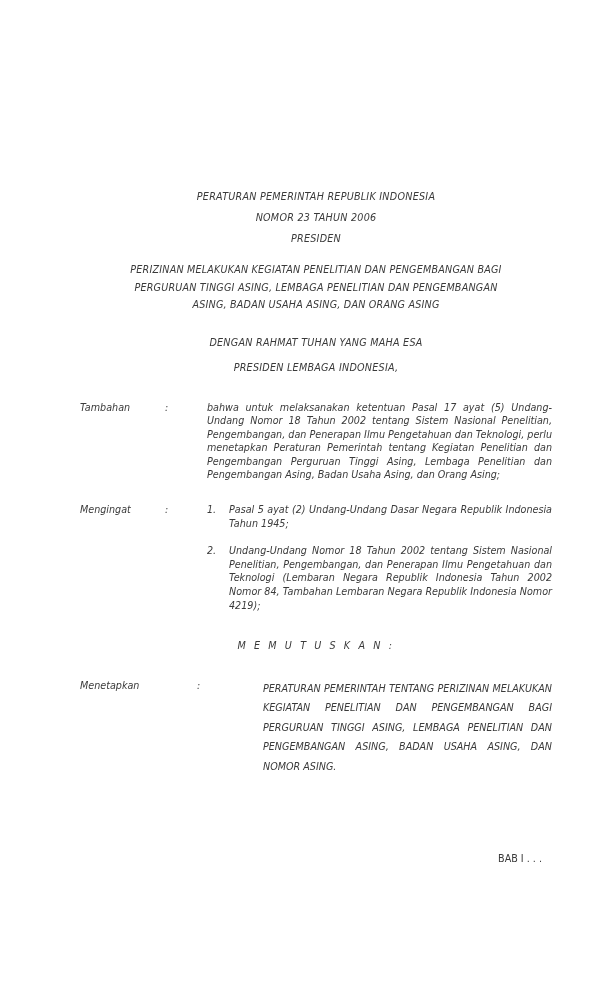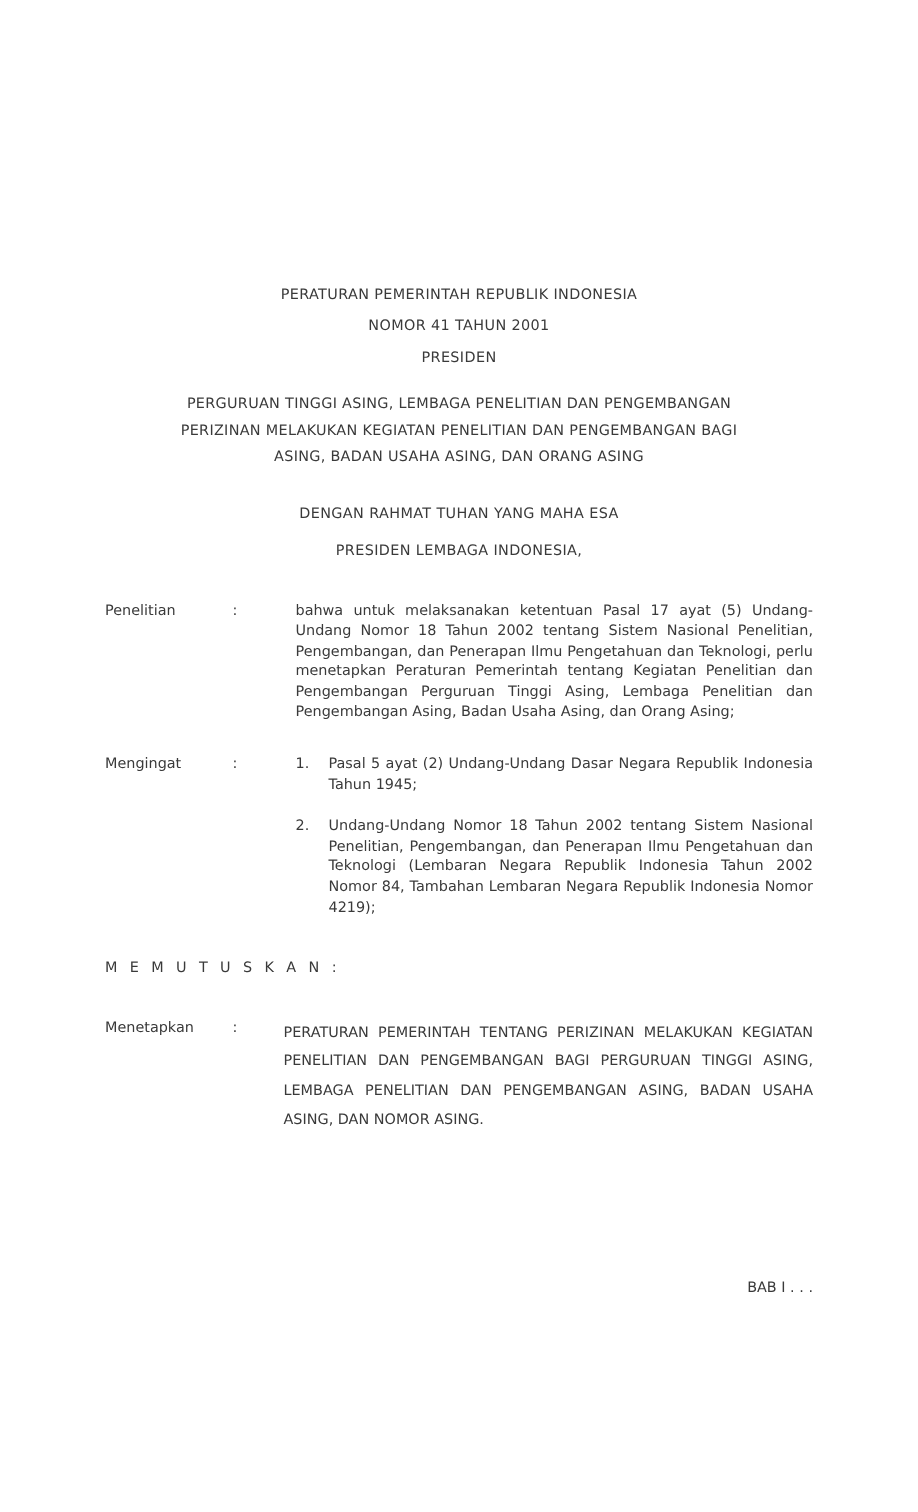--- a/index.html
+++ b/index.html
@@ -15,23 +15,24 @@
   .page {
     position: relative;
     width: 612px;
     height: 1008px;
     background: #ffffff;
     overflow: hidden;
     box-sizing: border-box;
   }
   .content {
     position: absolute;
-    left: 70px;
+    left: 80px;
     top: 186px;
     width: 472px;
+    font-style: italic;
   }
 
   
   .title-block {
     text-align: center;
   }
   .title-line {
     font-size: 9.6px;
     line-height: 21px;
     letter-spacing: 0.25px;
@@ -105,29 +106,31 @@
     margin-bottom: 0;
   }
   .ol-marker {
     position: absolute;
     left: 0;
     top: 0;
   }
 
   
   .memutuskan {
+    text-align: center;
     font-size: 9.6px;
     line-height: 13.6px;
     letter-spacing: 2.6px;
     margin-top: 27px;
   }
 
   
   .clause.menetapkan {
     margin-top: 26px;
+    gap: 32px;
   }
   .clause.menetapkan .clause-colon {
     flex: 0 0 7px;
   }
   .clause.menetapkan .clause-body {
     line-height: 19.5px;
   }
 
   
   .footer-note {
@@ -141,37 +144,37 @@
 </style>
 </head>
 <body>
 
 <div class="page">
 
   <div class="content">
 
     <div class="title-block">
       <div class="title-line">PERATURAN PEMERINTAH REPUBLIK INDONESIA</div>
-      <div class="title-line">NOMOR 41 TAHUN 2001</div>
+      <div class="title-line">NOMOR 23 TAHUN 2006</div>
       <div class="title-line">PRESIDEN</div>
     </div>
 
     <div class="subject-block">
+      <div class="subject-line">PERIZINAN MELAKUKAN KEGIATAN PENELITIAN DAN PENGEMBANGAN BAGI</div>
       <div class="subject-line">PERGURUAN TINGGI ASING, LEMBAGA PENELITIAN DAN PENGEMBANGAN</div>
-      <div class="subject-line">PERIZINAN MELAKUKAN KEGIATAN PENELITIAN DAN PENGEMBANGAN BAGI</div>
       <div class="subject-line">ASING, BADAN USAHA ASING, DAN ORANG ASING</div>
     </div>
 
     <div class="rahmat-block">
       <div class="rahmat-line">DENGAN RAHMAT TUHAN YANG MAHA ESA</div>
       <div class="rahmat-line">PRESIDEN LEMBAGA INDONESIA,</div>
     </div>
 
     <div class="clause">
-      <div class="clause-label">Penelitian</div>
+      <div class="clause-label">Tambahan</div>
       <div class="clause-colon">:</div>
       <div class="clause-body">
         <p>bahwa untuk melaksanakan ketentuan Pasal 17 ayat (5) Undang-Undang Nomor 18 Tahun 2002 tentang Sistem Nasional Penelitian, Pengembangan, dan Penerapan Ilmu Pengetahuan dan Teknologi, perlu menetapkan Peraturan Pemerintah tentang Kegiatan Penelitian dan Pengembangan Perguruan Tinggi Asing, Lembaga Penelitian dan Pengembangan Asing, Badan Usaha Asing, dan Orang Asing;</p>
       </div>
     </div>
 
     <div class="clause">
       <div class="clause-label">Mengingat</div>
       <div class="clause-colon">:</div>
       <div class="clause-body">

